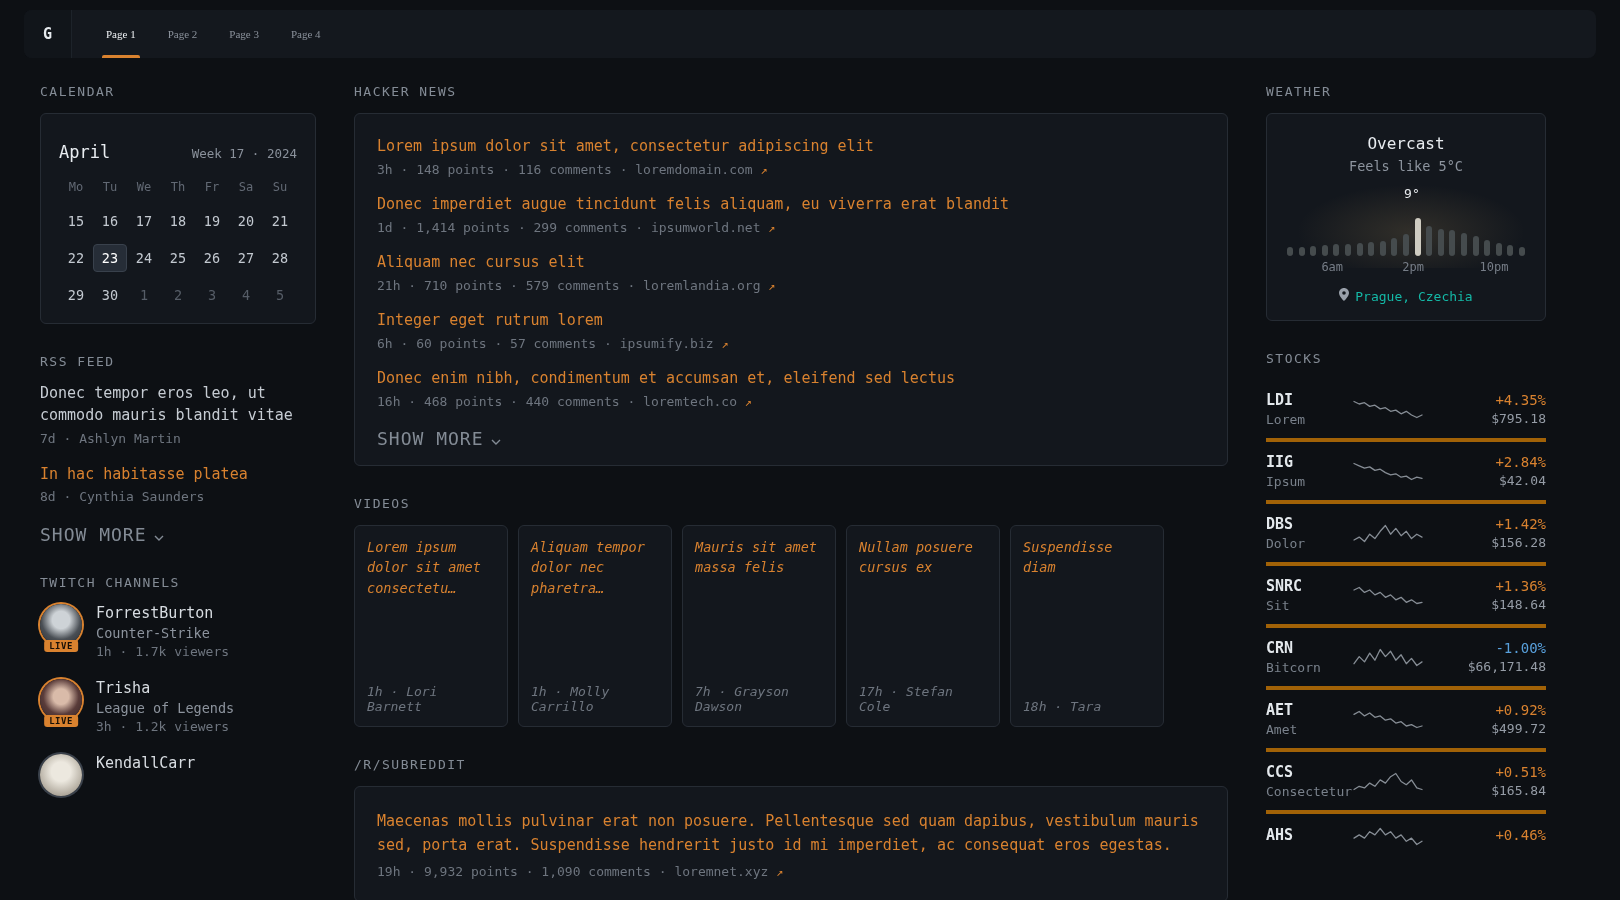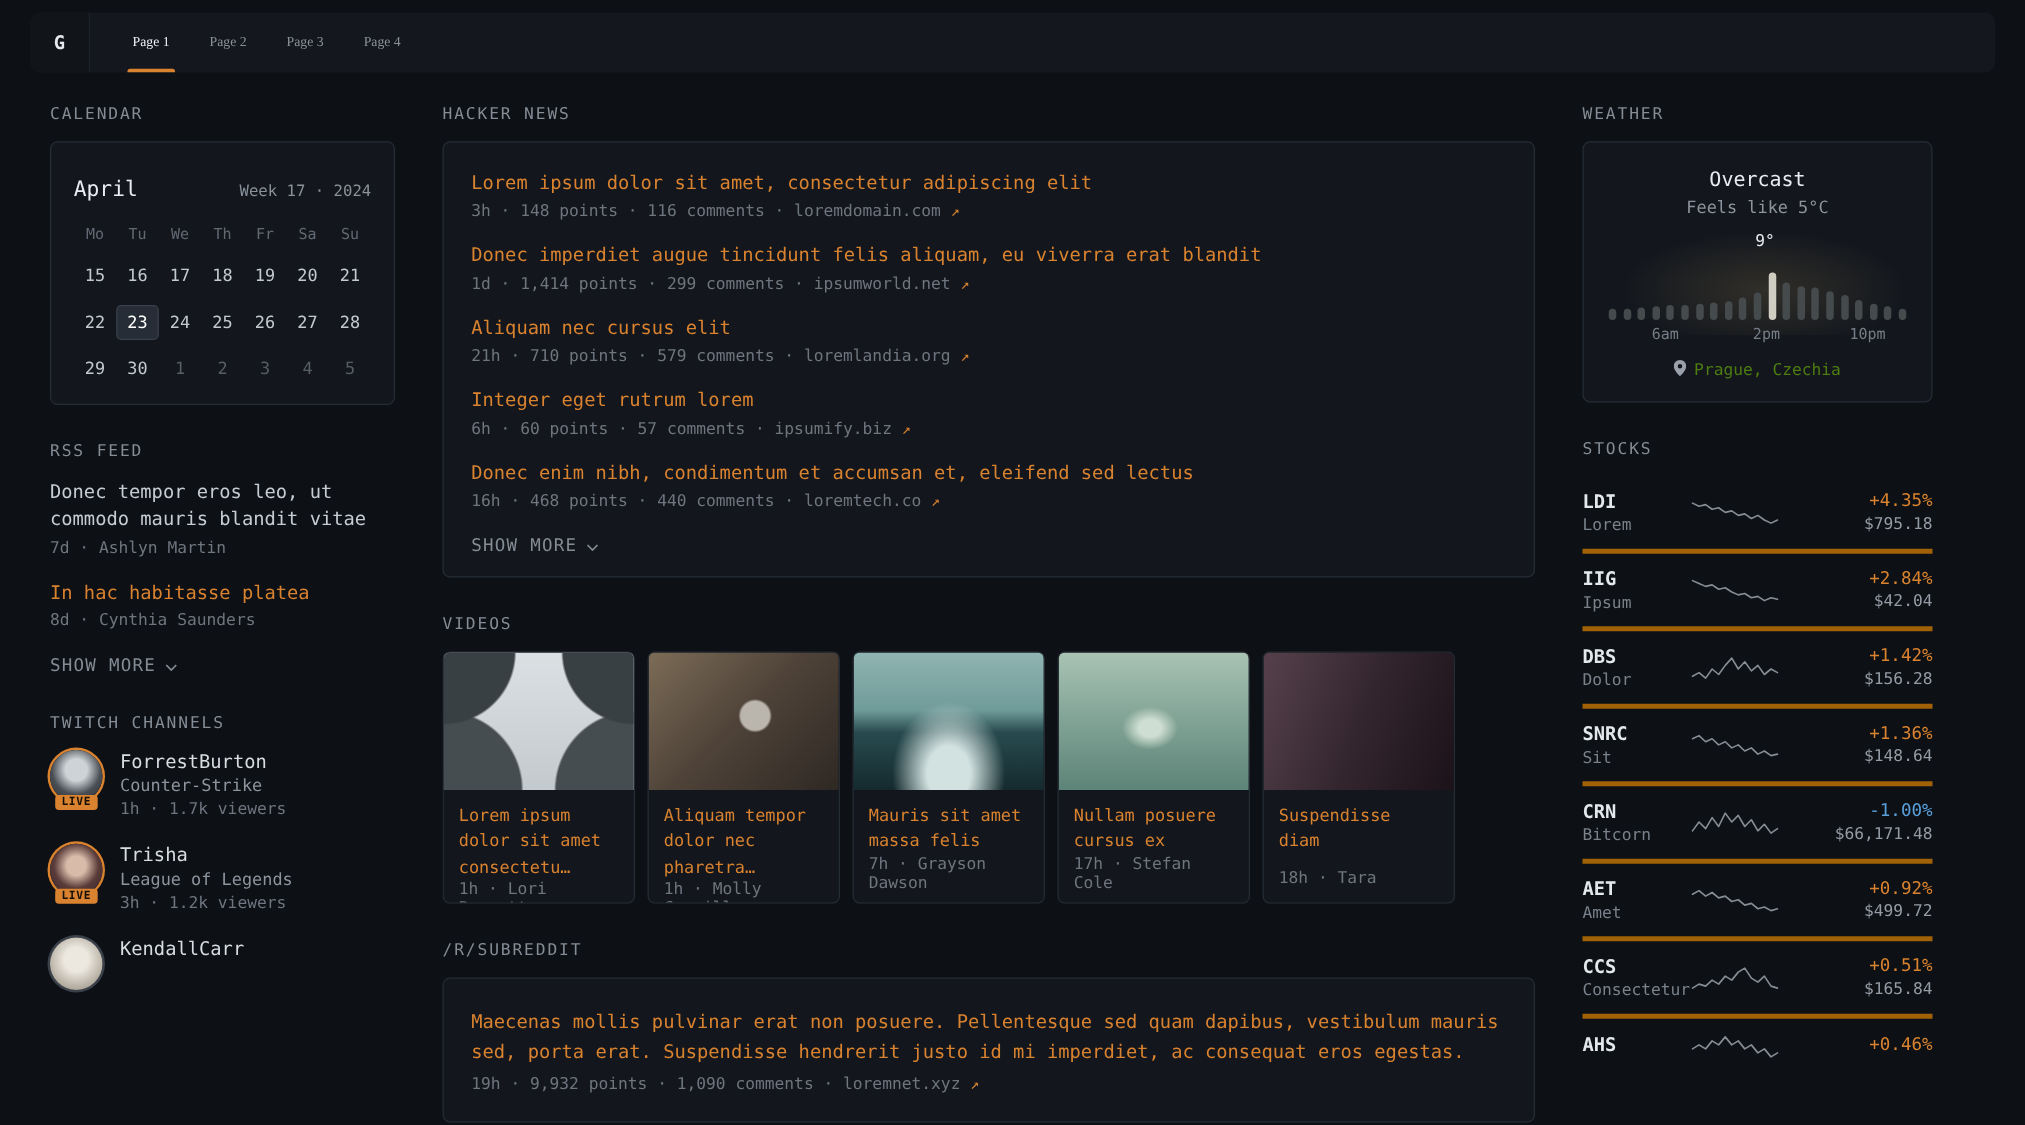--- a/index.html
+++ b/index.html
@@ -41,21 +41,21 @@
   .cal-grid{display:grid;grid-template-columns:repeat(7,1fr);row-gap:9px;text-align:center;}
   .wd{font-size:12px;color:#626974;padding:4px 0;}
   .day{font-size:13.5px;color:#c3c9d0;padding:6px 0;border-radius:4px;}
   .day.other{color:#565d67;}
   .day.selected{background:#262d37;border:1px solid #39414c;color:#fff;padding:5px 0;}
   
   .rss-item{margin-bottom:18px;}
   .rss-title{font-size:15px;line-height:1.45;color:var(--orange);cursor:pointer;}
   .rss-title.read{color:#c6ccd3;}
   .rss-meta{font-size:13px;color:var(--dim);margin-top:4px;}
-  .showmore{display:inline-flex;align-items:center;gap:7px;font-size:14px;letter-spacing:1px;
+  .showmore{display:inline-flex;align-items:center;gap:7px;font-size:18px;letter-spacing:1px;
     color:#838b95;cursor:pointer;margin-top:2px;}
   .showmore svg{stroke:#838b95;}
   
   .tw-item{display:flex;gap:14px;margin-bottom:20px;cursor:pointer;}
   .avatar{width:42px;height:42px;border-radius:50%;flex:none;position:relative;}
   .avatar.live{box-shadow:0 0 0 2px var(--orange);}
   .avatar.off{box-shadow:0 0 0 2px #3a414b;}
   .a1{background:radial-gradient(circle at 50% 38%,#ced3d7 0 26%,#4a4f55 58%,#23262b 100%);}
   .a2{background:radial-gradient(circle at 50% 42%,#d9bba9 0 24%,#5a3c3a 55%,#2a1e22 100%);}
   .a3{background:radial-gradient(circle at 50% 42%,#ece8df 0 30%,#b4ada1 70%,#8d8679 100%);}
@@ -66,22 +66,22 @@
   .tw-game{font-size:13.5px;color:#8d949e;margin-top:3px;}
   .tw-meta{font-size:13px;color:var(--dim);margin-top:3px;}
   
   .hn{padding:22px 22px 16px;}
   .hn-item{margin-bottom:17px;}
   .hn-title{font-size:15px;color:var(--orange);cursor:pointer;line-height:1.4;}
   .hn-meta{font-size:13px;color:var(--dim);margin-top:5px;}
   .arrow{color:var(--orange);font-size:12px;}
   
   .videos{display:flex;gap:10px;overflow:hidden;}
-  .vcard{width:154px;flex:none;height:202px;display:flex;flex-direction:column;
-    background:var(--card);border:1px solid var(--border);border-radius:6px;overflow:hidden;cursor:pointer;}
+  .vcard{width:154px;flex:none;height:202px;display:flex;flex-direction:row;
+    background:var(--card);border:1px solid var(--border);border-radius:6px;overflow:hidden;cursor:pointer;font-style:italic;}
   .thumb{height:110px;flex:none;}
   .t1{background:
       radial-gradient(circle at 0% 0%,#394044 0 30%,transparent 31%),
       radial-gradient(circle at 100% 0%,#394044 0 30%,transparent 31%),
       radial-gradient(circle at 0% 100%,#464d51 0 33%,transparent 34%),
       radial-gradient(circle at 100% 100%,#464d51 0 33%,transparent 34%),
       linear-gradient(#dbe0e3,#c3cacd);}
   .t2{background:
       radial-gradient(circle at 56% 46%,#bab5ad 0 11%,transparent 13%),
       linear-gradient(135deg,#7c6c57 0%,#4f4339 48%,#2e2823 100%);}
@@ -108,21 +108,21 @@
     background:radial-gradient(ellipse at 52% 60%,rgba(205,170,105,.16),transparent 62%);}
   .w-peak{position:absolute;left:52.5%;top:-4px;transform:translateX(-50%);
     font-size:13px;color:#e8ebee;}
   .w-bars{position:absolute;left:0;right:0;bottom:0;height:46px;
     display:flex;align-items:flex-end;justify-content:space-between;}
   .w-bar{width:6px;border-radius:3px;background:#454b4d;}
   .w-bar.hl{background:#cfccc1;}
   .w-times{position:relative;height:16px;margin-bottom:12px;}
   .w-time{position:absolute;transform:translateX(-50%);font-size:12px;color:#767d87;}
   .w-loc{display:flex;align-items:center;justify-content:center;gap:6px;
-    font-size:13px;color:#4d7c0f;}
+    font-size:13px;color:#14b8a6;}
   
   .stock-row{display:grid;grid-template-columns:86px 1fr auto;align-items:center;
     padding:11px 0;cursor:pointer;}
   .stock-row + .stock-row{border-top:4px solid #a16207;}
   .st-ticker{font-size:15px;font-weight:bold;color:#e3e8ec;}
   .st-name{font-size:13px;color:#79818b;margin-top:3px;}
   .spark{color:#868d95;display:block;}
   .st-right{text-align:right;}
   .stock-change{font-size:14px;color:var(--orange);}
   .stock-change.neg{color:var(--blue);}

